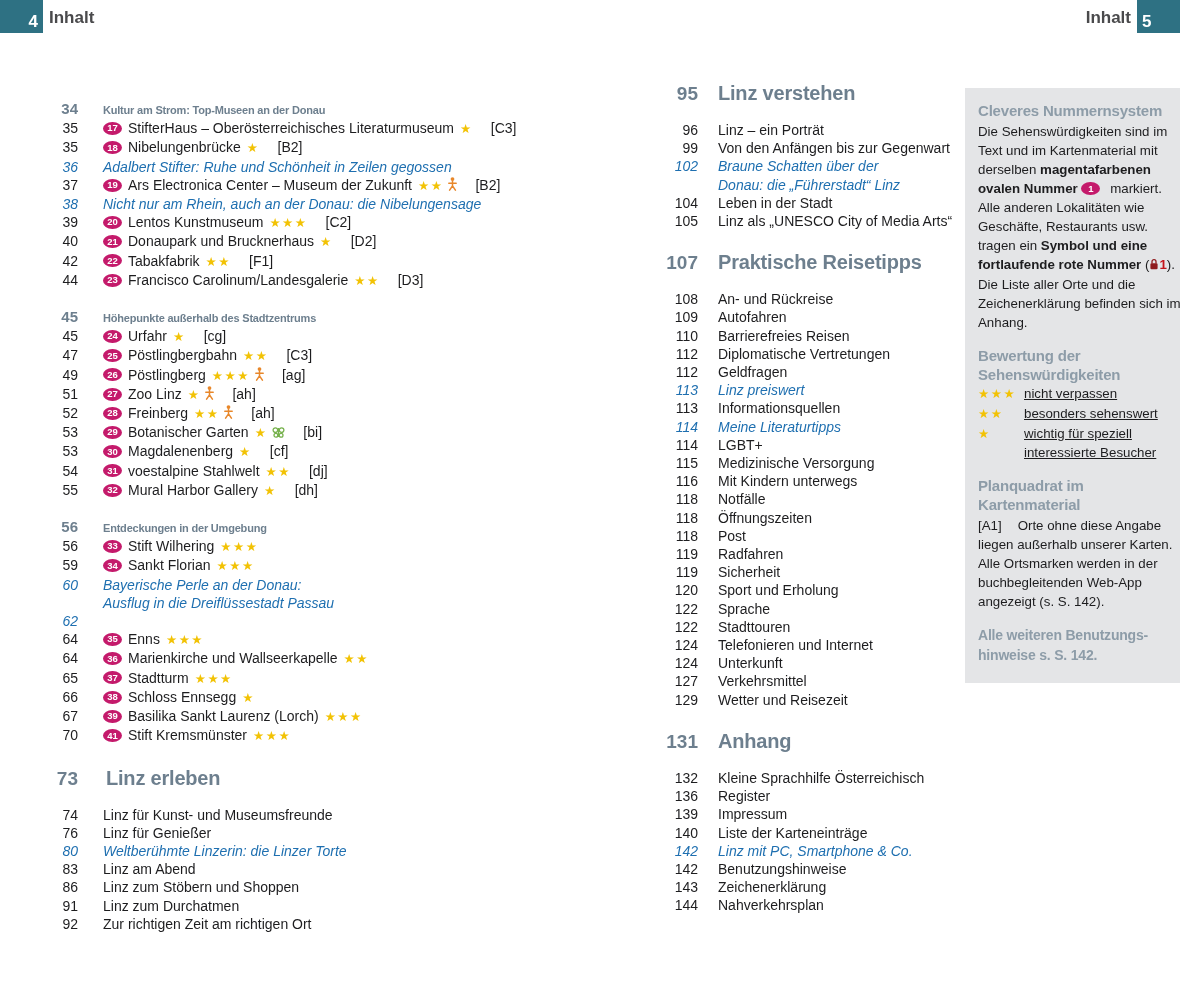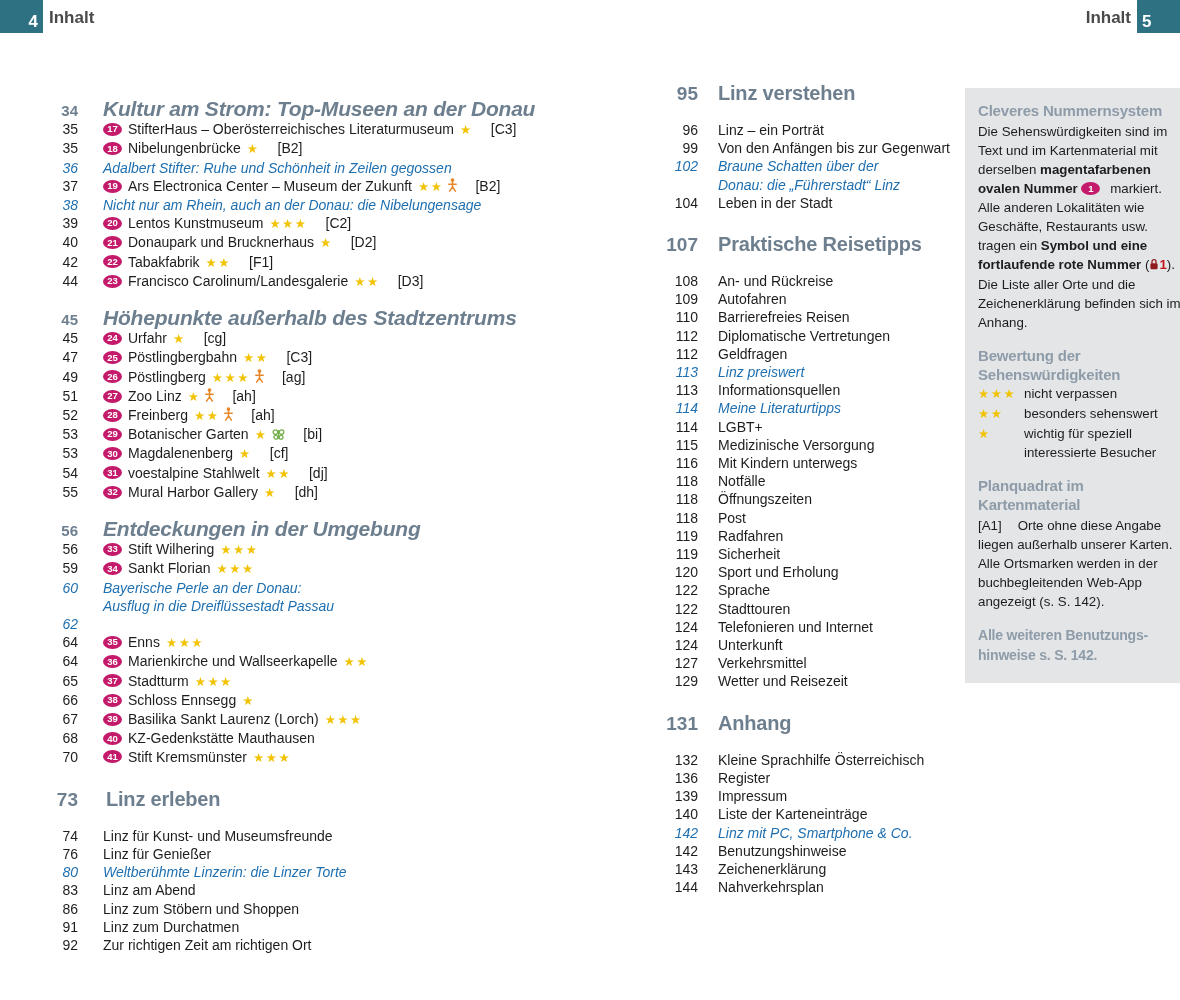--- a/index.html
+++ b/index.html
@@ -28,21 +28,21 @@
   #col-right { left:655px; width:305px; }
 
   .row { display:flex; align-items:baseline; line-height:18.2px; white-space:nowrap; }
   .num { width:38px; text-align:right; font-size:14px; flex:0 0 auto; }
   #col-right .num { width:43px; }
   .content { margin-left:25px; font-size:14px; }
   #col-right .content { margin-left:20px; }
 
   .row.section { margin-top:18px; }
   .row.section .num { color:#6d7f8e; font-weight:bold; font-size:15px; }
-  .row.section .content { color:#6d7f8e; font-weight:bold; font-size:21px; letter-spacing:-0.2px;font-style:italic; }
+  .row.section .content { color:#6d7f8e; font-weight:bold; font-size:11px; letter-spacing:-0.2px; }
 
   .row.chapter { margin-top:21px; margin-bottom:16px; line-height:22px; }
   .row.chapter .num { color:#6d7f8e; font-weight:bold; font-size:19px; }
   .row.chapter .content { color:#6d7f8e; font-weight:bold; font-size:20px; letter-spacing:-0.2px;margin-left:28px; }
 
   .row.essay .num, .row.essay .content { color:#1e6fb0; font-style:italic; }
 
   .badge {
     display:inline-flex; justify-content:center; align-items:center;
     width:19px; height:13px; border-radius:10px / 7px; background:#c41a6b;
@@ -57,21 +57,21 @@
   #sidebar {
     position:absolute; left:965px; top:88px; width:232px; background:#e4e5e7;
     padding:13px 13px 18px 13px; font-size:13.3px; line-height:19px; color:#1d1d1f;
   }
   .sb-h { font-weight:bold; font-size:15px; line-height:19px; color:#8d9ca8; letter-spacing:-0.2px; }
   .sb-para { margin-top:2px; }
   .sb-para b { font-weight:bold; }
   .sb-gap { height:14px; }
   .rating-row { display:flex; align-items:baseline; }
   .rating-stars { width:46px; flex:0 0 auto; color:#f2c204; font-size:12.5px; letter-spacing:1.5px; }
-  .rating-label div { line-height:19px; }
+  .rating-label div { line-height:19px;text-decoration:underline; }
   .red-num { color:#c4161c; font-weight:bold; }
   .a1 { margin-right:16px; }
   .sb-footer { font-weight:bold; font-size:14px; color:#8d9ca8; line-height:20px; letter-spacing:-0.2px; }
 </style>
 </head>
 <body>
 
 <div id="page">
 
   <div class="corner-box left">
@@ -222,24 +222,20 @@
       </div>
       <div class="row entry">
         <span class="num">66</span>
         <span class="content"><span class="badge">38</span><span class="txt">Schloss Ennsegg</span><span class="stars">★</span></span>
       </div>
       <div class="row entry">
         <span class="num">67</span>
         <span class="content"><span class="badge">39</span><span class="txt">Basilika Sankt Laurenz (Lorch)</span><span class="stars">★★★</span></span>
       </div>
       <div class="row entry">
-        <span class="num">68</span>
-        <span class="content"><span class="badge">40</span><span class="txt">KZ-Gedenkstätte Mauthausen</span></span>
-      </div>
-      <div class="row entry">
         <span class="num">70</span>
         <span class="content"><span class="badge">41</span><span class="txt">Stift Kremsmünster</span><span class="stars">★★★</span></span>
       </div>
       <div class="row chapter">
         <span class="num">73</span>
         <span class="content">Linz erleben</span>
       </div>
       <div class="row entry">
         <span class="num">74</span>
         <span class="content"><span class="txt">Linz für Kunst- und Museumsfreunde</span></span>
@@ -286,20 +282,24 @@
         <span class="num">102</span>
         <span class="content">Braune Schatten über der</span>
       </div>
       <div class="row essay">
         <span class="num"></span>
         <span class="content">Donau: die „Führerstadt“ Linz</span>
       </div>
       <div class="row entry">
         <span class="num">104</span>
         <span class="content"><span class="txt">Leben in der Stadt</span></span>
+      </div>
+      <div class="row entry">
+        <span class="num">105</span>
+        <span class="content"><span class="txt">Linz als „UNESCO City of Media Arts“</span></span>
       </div>
       <div class="row chapter">
         <span class="num">107</span>
         <span class="content">Praktische Reisetipps</span>
       </div>
       <div class="row entry">
         <span class="num">108</span>
         <span class="content"><span class="txt">An- und Rückreise</span></span>
       </div>
       <div class="row entry">

